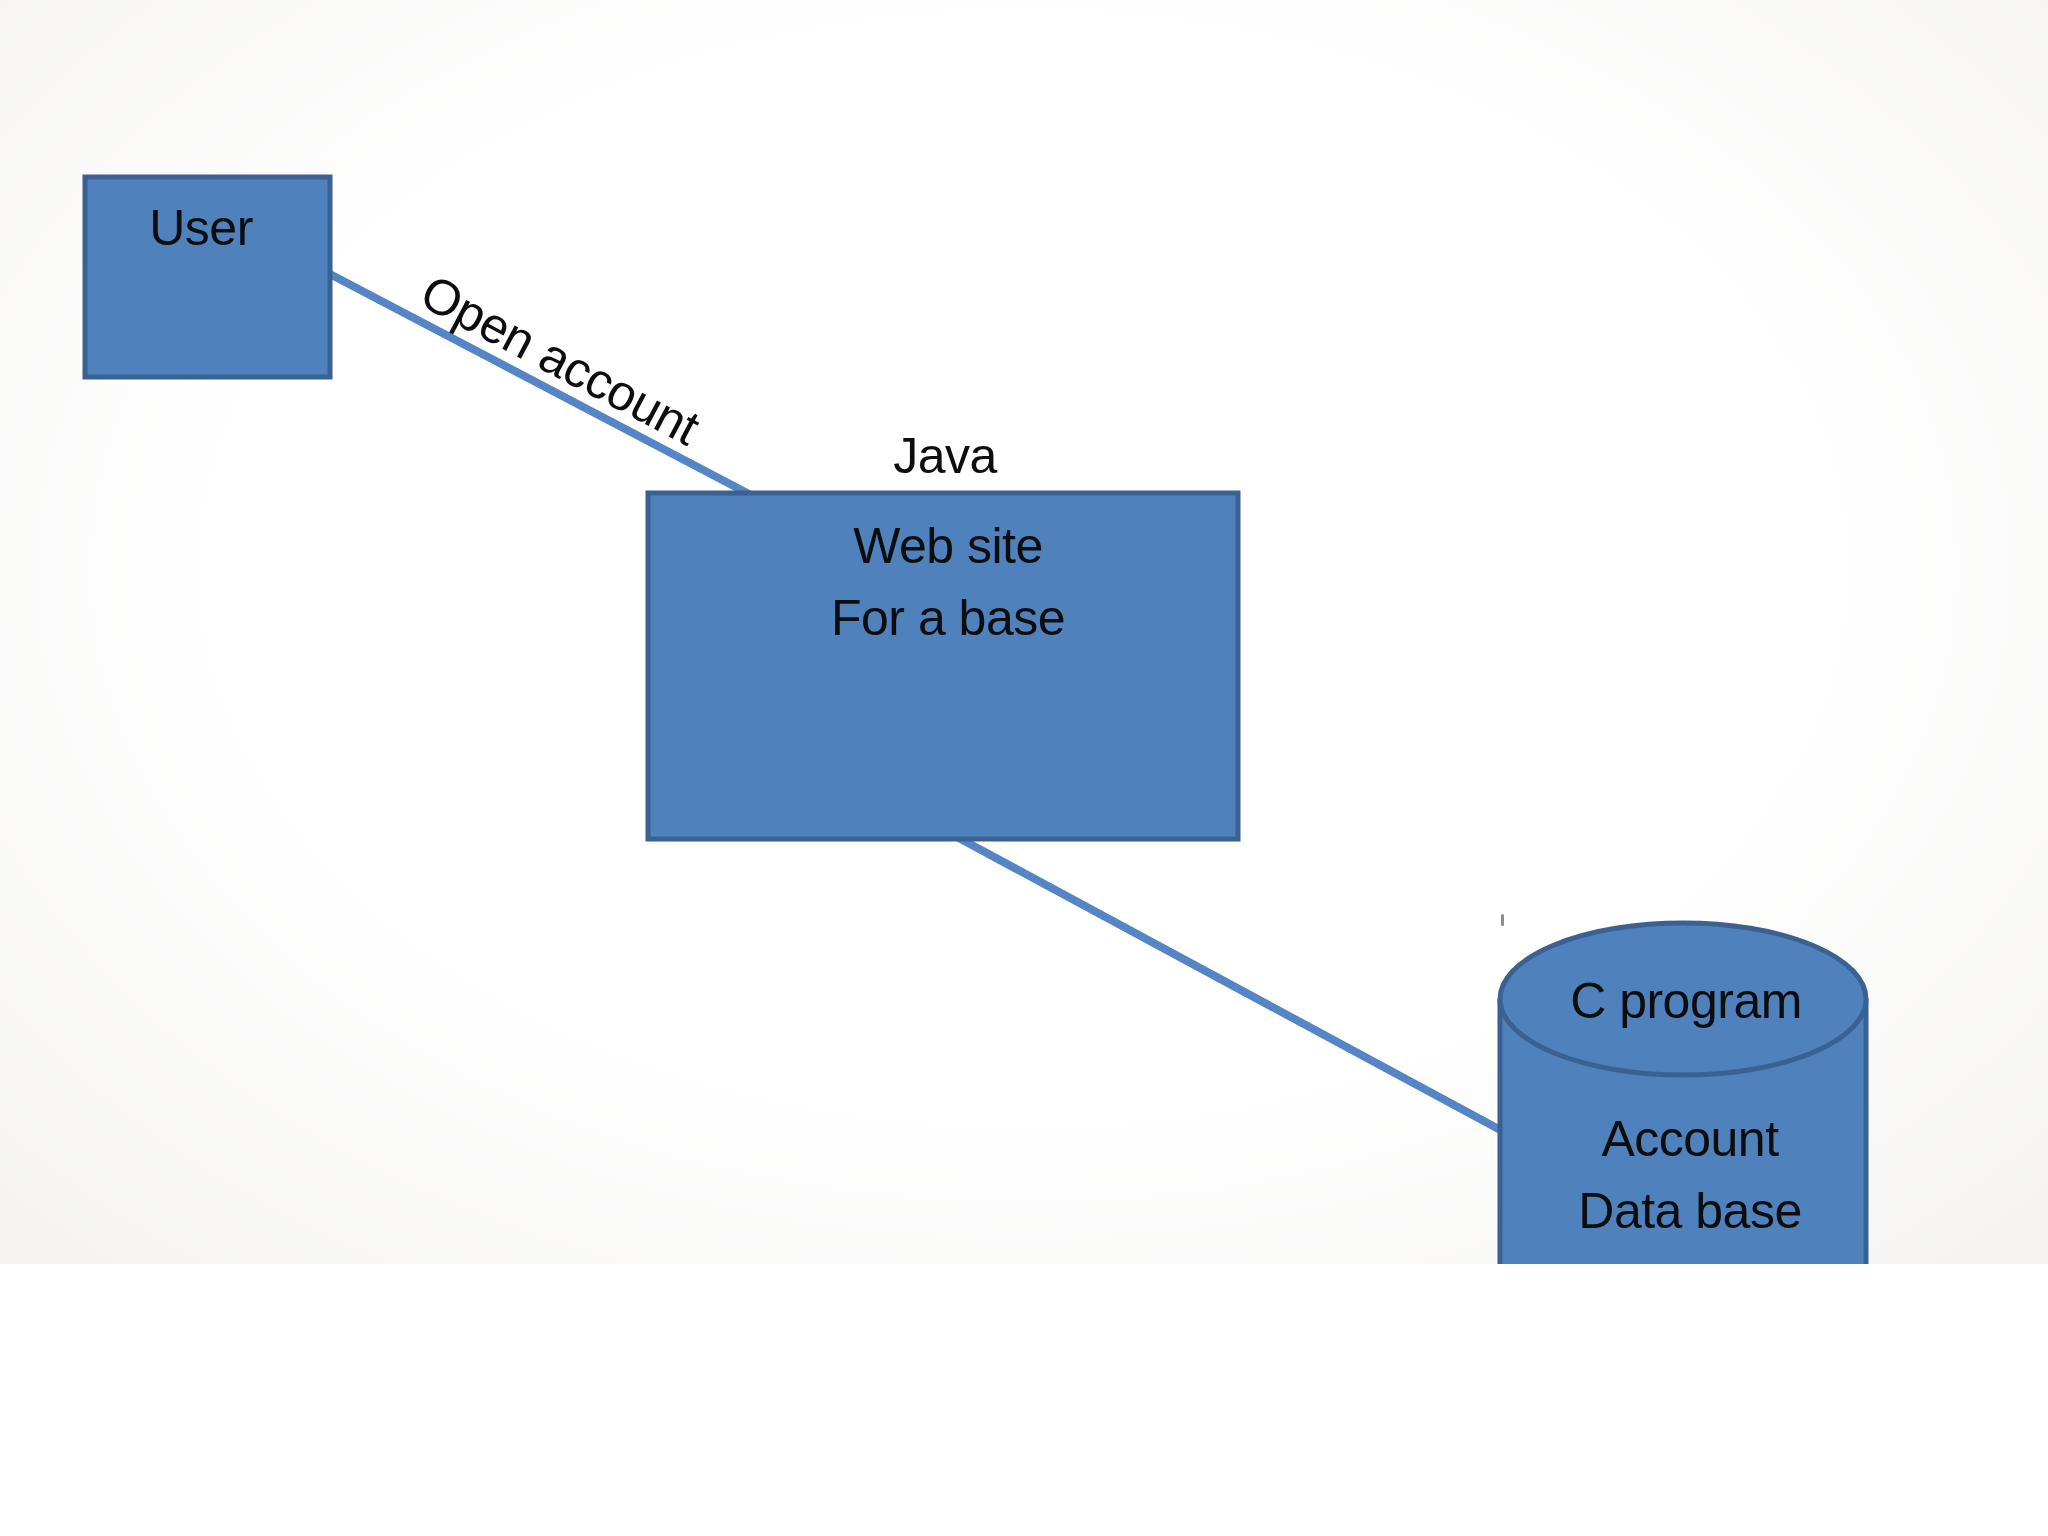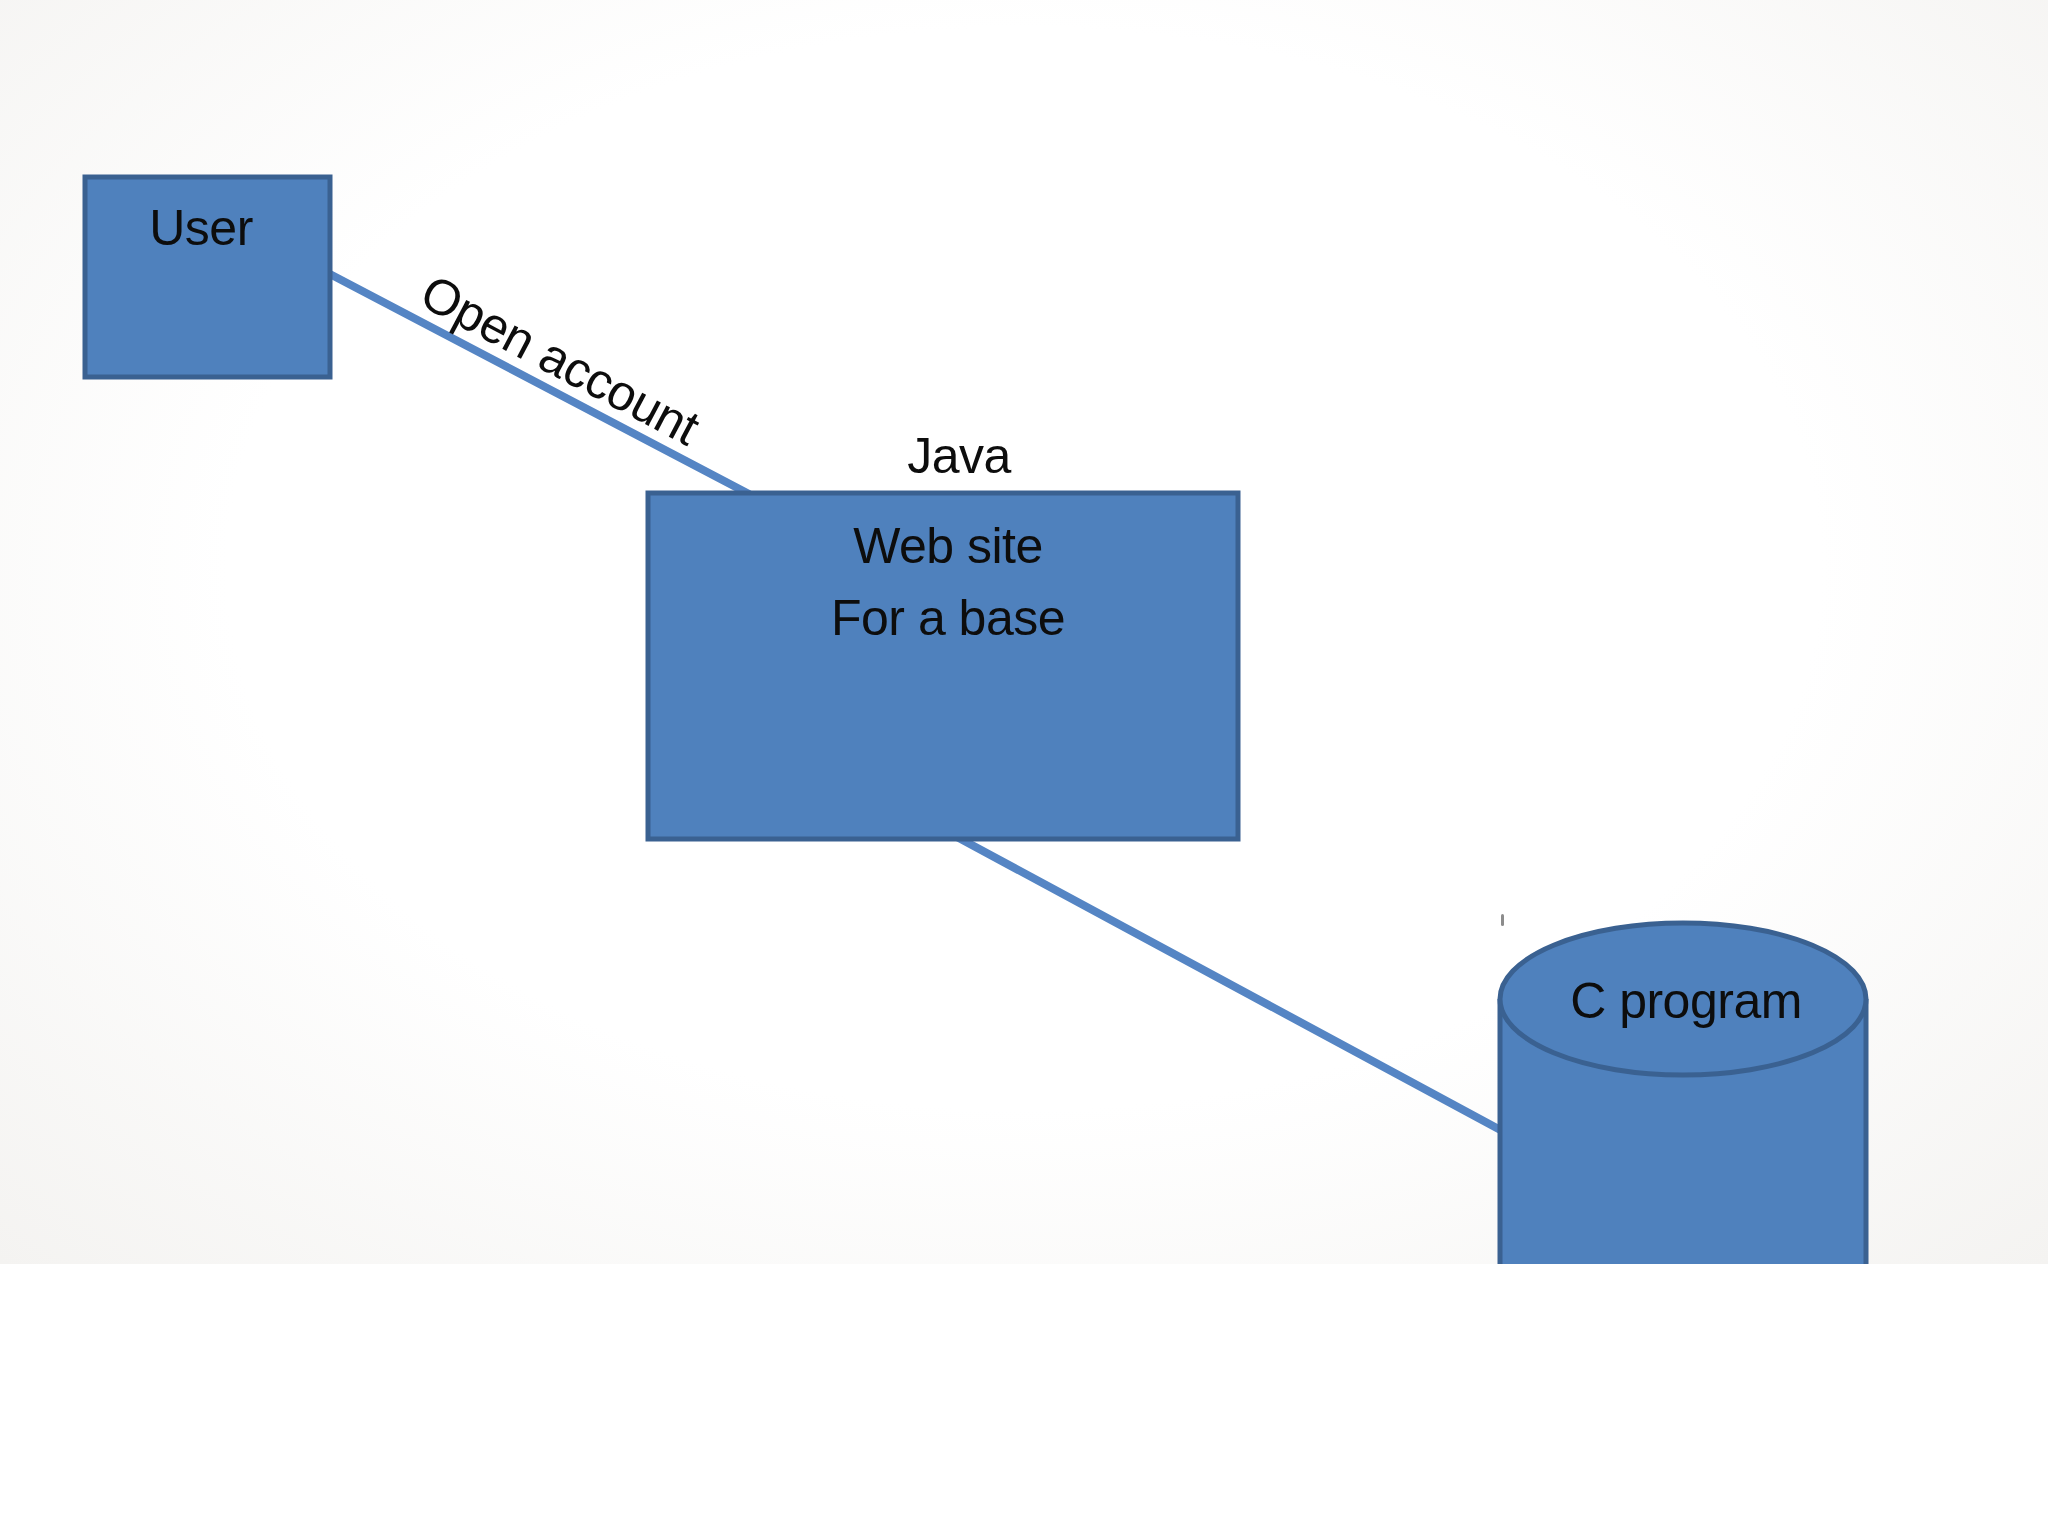--- a/index.html
+++ b/index.html
@@ -59,23 +59,27 @@
     <ellipse cx="1683" cy="999" rx="183" ry="76" stroke-width="5" fill="#4f81bd" stroke="#3a6191"></ellipse>
 
     <rect x="1501" y="914" width="3" height="12" rx="1.5" fill="#8c8c8c"></rect>
     <rect x="1859" y="1344" width="3" height="11" rx="1.5" fill="#8c8c8c"></rect>
   </svg>
 
   <div class="label" style="left:201px; top:228px;">User</div>
 
   <div class="label rotated" style="left:560px; top:360px;">Open account</div>
 
-  <div class="label" style="left:945px; top:456px;margin-left:14px;">Java</div>
+  <div class="label" style="left:945px; top:456px;">Java</div>
 
   <div class="label" style="left:942px; top:582px;">
     <span class="line">Web site</span>
     <span class="line">For a base</span>
   </div>
 
   <div class="label" style="left:1686px; top:1001px;">C program</div>
 
+  <div class="label" style="left:1684px; top:1175px;">
+    <span class="line">Account</span>
+    <span class="line">Data base</span>
+  </div>
 
 </div>
 
 </body></html>

